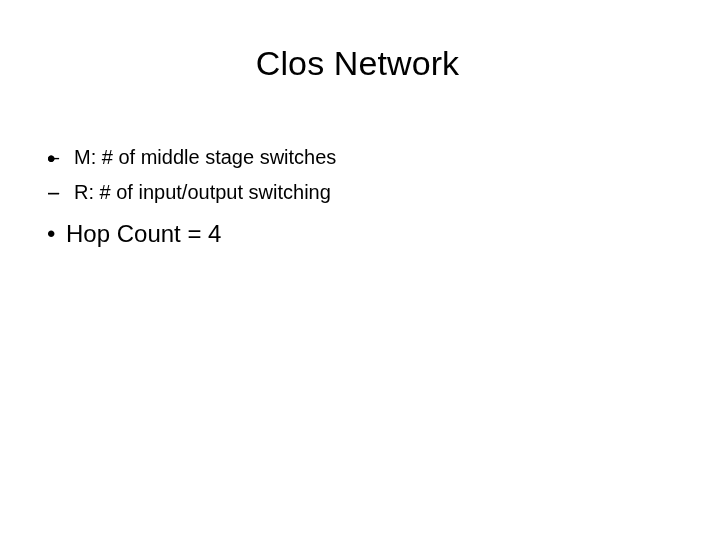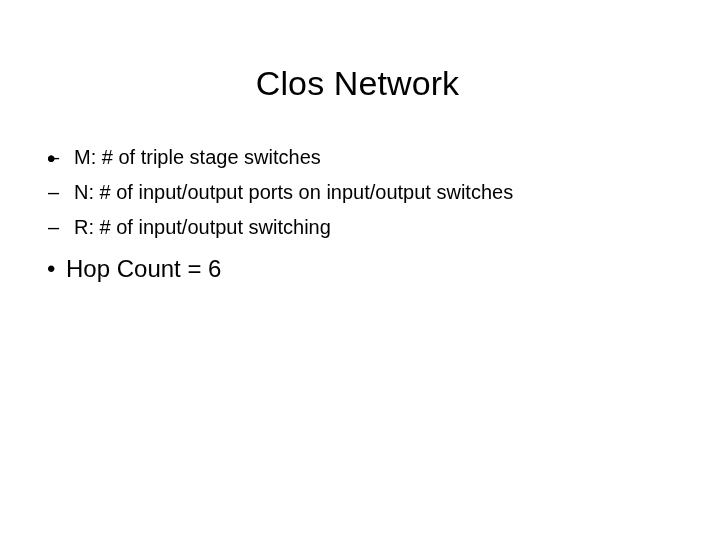--- a/index.html
+++ b/index.html
@@ -25,21 +25,20 @@
     left: 0;
     top: 42px;
     width: 715px;
     text-align: center;
     font-size: 34px;
     line-height: 42px;
     font-weight: 400;
     color: #000000;
     letter-spacing: 0.1px;
     white-space: nowrap;
-    margin-top: 20px;
   }
 
   
   #body-placeholder {
     position: absolute;
     left: 40px;
     top: 128px;
     width: 600px;
   }
 
@@ -122,38 +121,37 @@
       <li class="b1 has-sub">
         <span class="dot">•</span>
       </li>
 
       <li style="list-style:none;">
         <div class="sub-wrap">
           <ul class="lvl2">
 
             <li class="b2">
               <span class="dash">–</span>
-              <span class="txt">M: # of triple stage switches</span>
+              <span class="txt">M: # of middle stage switches</span>
             </li>
 
             <li class="b2">
               <span class="dash">–</span>
-              <span class="txt">N: # of input/output ports on input/output switches</span>
             </li>
 
             <li class="b2">
               <span class="dash">–</span>
               <span class="txt">R: # of input/output switching</span>
             </li>
 
           </ul>
         </div>
       </li>
 
       <li class="b1 last">
         <span class="dot">•</span>
-        <span class="txt">Hop Count = 6</span>
+        <span class="txt">Hop Count = 4</span>
       </li>
 
     </ul>
   </div>
 
 </div>
 
 </body></html>

